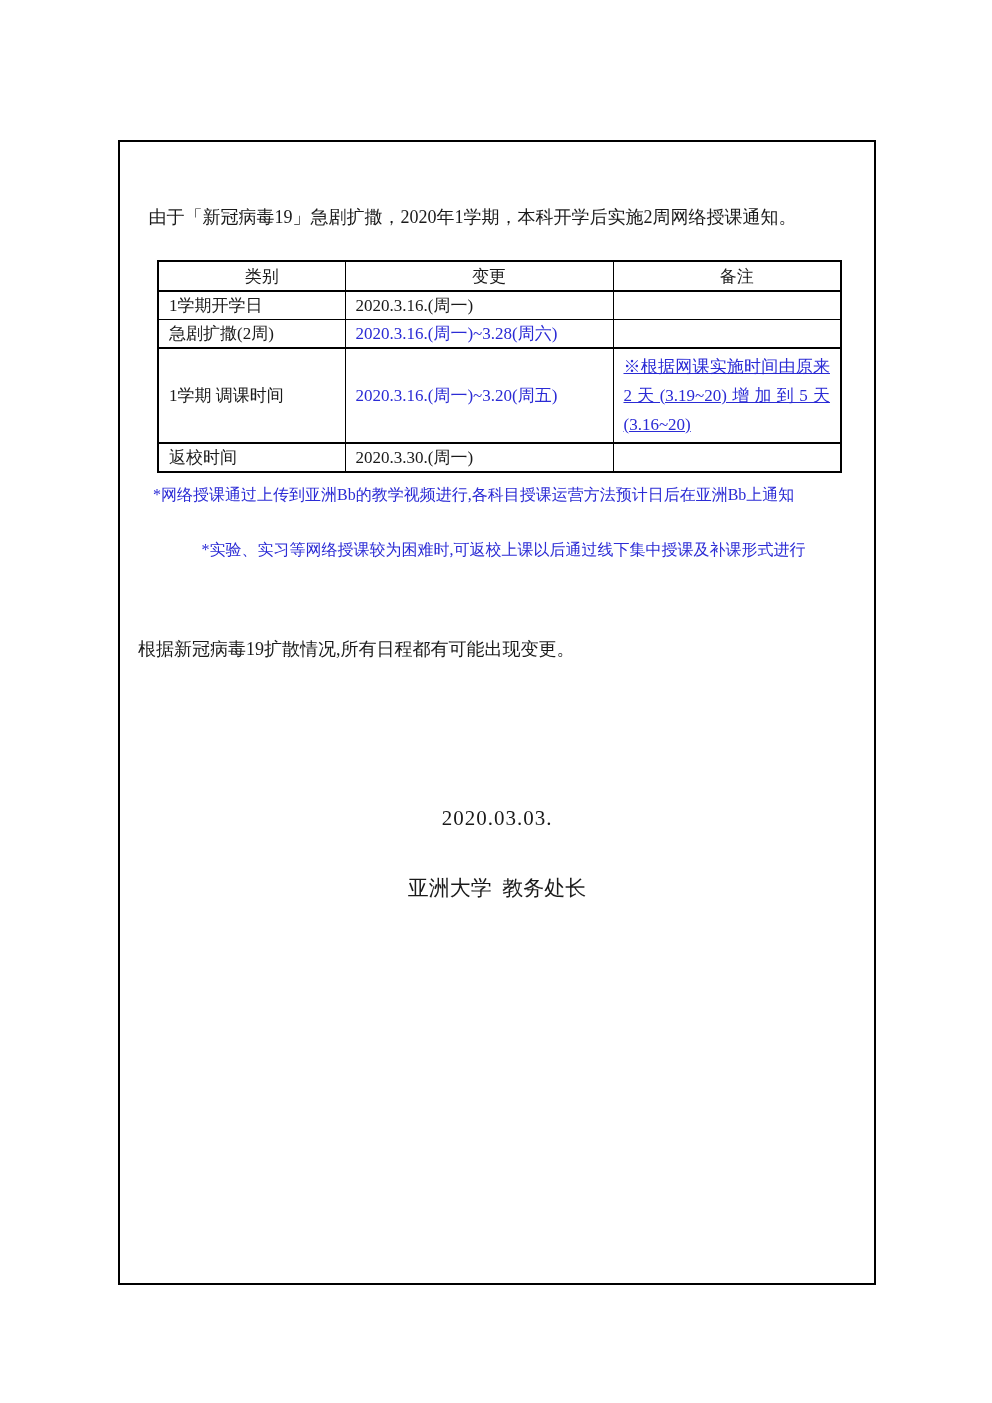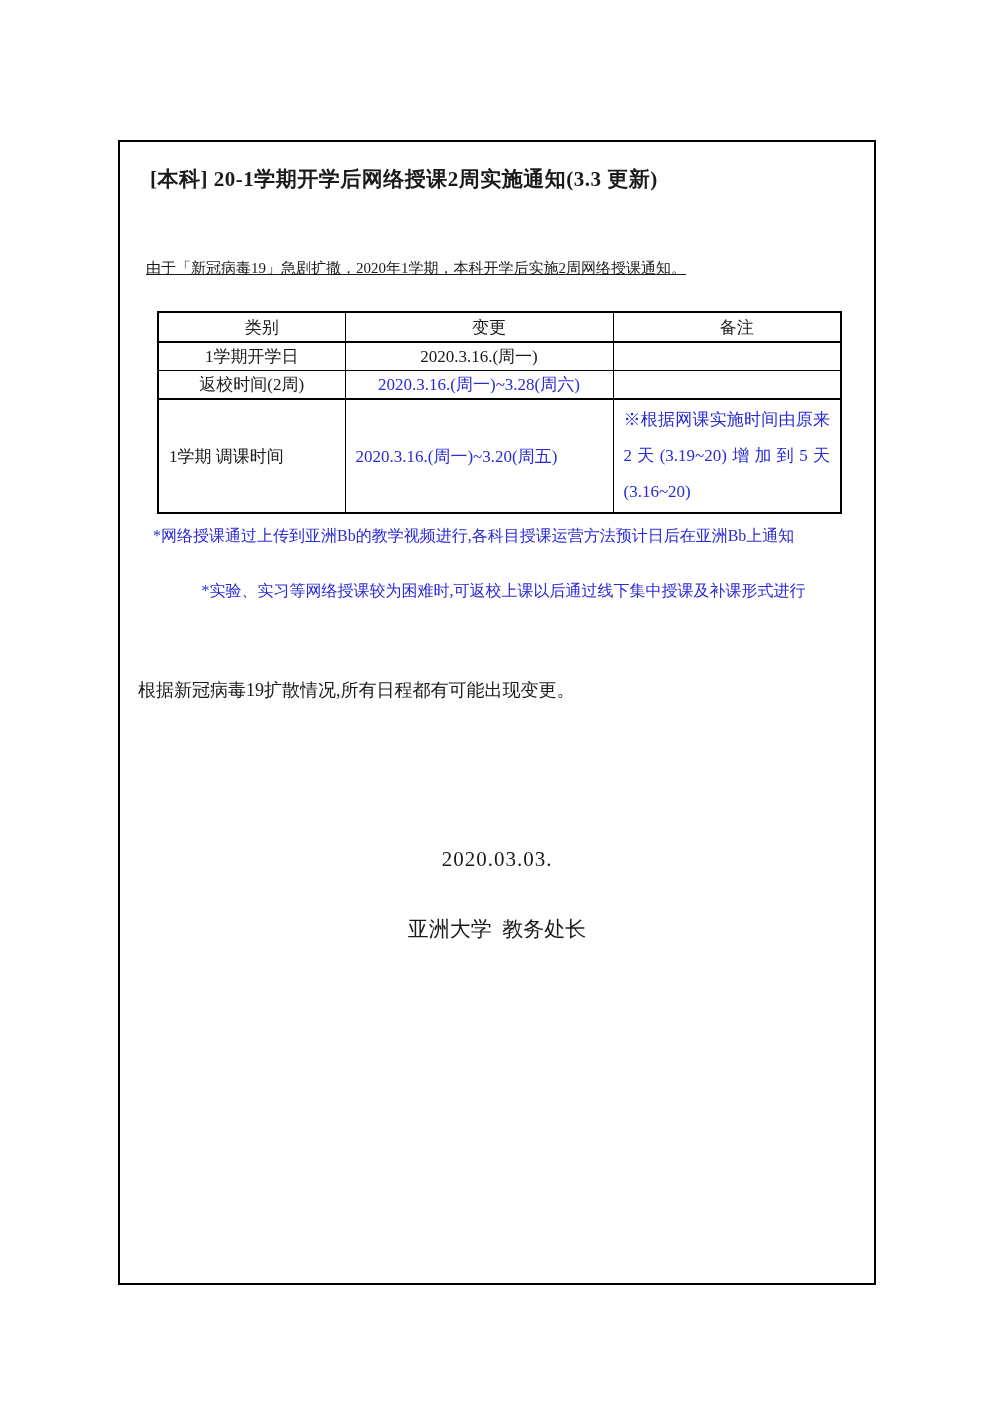--- a/index.html
+++ b/index.html
@@ -27,25 +27,24 @@
   }
   .doc-title{
     margin:23px 30px 0 30px;
     font-size:21px;
     font-weight:bold;
     letter-spacing:0.5px;
     white-space:nowrap;
   }
   .intro{
     margin:54px 16px 0 14px;
-    font-size:15px;
+    font-size:18px;
     line-height:42px;
     text-indent:0.8em;
     text-align:justify;
-    text-decoration:underline;
   }
   .section-heading{
     margin:49px 0 0 30px;
     font-size:18px;
     display:flex;
     align-items:center;
   }
   .checkbox-square{
     display:inline-block;
     width:14px; height:14px;
@@ -71,27 +70,28 @@
   .schedule-table thead th{
     border-bottom:2px solid var(--border);
     font-weight:normal;
     text-align:center;
     height:30px;
     padding-left:30px;
   }
   .col-category{ width:187px; }
   .col-change{ width:268px; }
   .col-remark{ width:228px; }
-  .row-normal td{ height:27px;text-align:center; }
+  .row-normal td{ height:27px; }
   .row-tall td{ height:95px; }
   .row-tall{ border-top:2px solid var(--border); border-bottom:2px solid var(--border); }
   .cell-remark-text{
     text-align:justify;
-    line-height:36px;
+    line-height:29px;
     padding:6px 8px;
+    text-decoration:underline;
   }
   .blue{ color:var(--blue); }
   .note{
     margin:12px 20px 0 33px;
     font-size:16px;
     color:var(--blue);
     white-space:nowrap;
   }
   .note + .note{ margin-top:34px;text-align:center; }
   .disclaimer{
@@ -109,21 +109,20 @@
     text-align:center;
     font-size:21px;
     white-space:pre;
   }
 </style>
 </head>
 <body>
 
 <div class="page-frame">
 
-  <h1 class="doc-title">[本科] 20-1学期开学后网络授课2周实施通知(3.3 更新)</h1>
 
   <p class="intro">由于「新冠病毒19」急剧扩撒，2020年1学期，本科开学后实施2周网络授课通知。</p>
 
 
   <table class="schedule-table">
     <colgroup>
       <col class="col-category">
       <col class="col-change">
       <col class="col-remark">
     </colgroup>
@@ -134,28 +133,33 @@
         <th>备注</th>
       </tr>
     </thead>
     <tbody>
       <tr class="row-normal">
         <td>1学期开学日</td>
         <td>2020.3.16.(周一)</td>
         <td></td>
       </tr>
       <tr class="row-normal">
-        <td>返校时间(2周)</td>
+        <td>急剧扩撒(2周)</td>
         <td class="blue">2020.3.16.(周一)~3.28(周六)</td>
         <td></td>
       </tr>
       <tr class="row-tall">
         <td>1学期 调课时间</td>
         <td class="blue">2020.3.16.(周一)~3.20(周五)</td>
         <td class="blue cell-remark-text">※根据网课实施时间由原来2天(3.19~20)增加到5天(3.16~20)</td>
+      </tr>
+      <tr class="row-normal">
+        <td>返校时间</td>
+        <td>2020.3.30.(周一)</td>
+        <td></td>
       </tr>
     </tbody>
   </table>
 
   <p class="note">*网络授课通过上传到亚洲Bb的教学视频进行,各科目授课运营方法预计日后在亚洲Bb上通知</p>
 
   <p class="note">*实验、实习等网络授课较为困难时,可返校上课以后通过线下集中授课及补课形式进行</p>
 
   <p class="disclaimer">根据新冠病毒19扩散情况,所有日程都有可能出现变更。</p>
 

